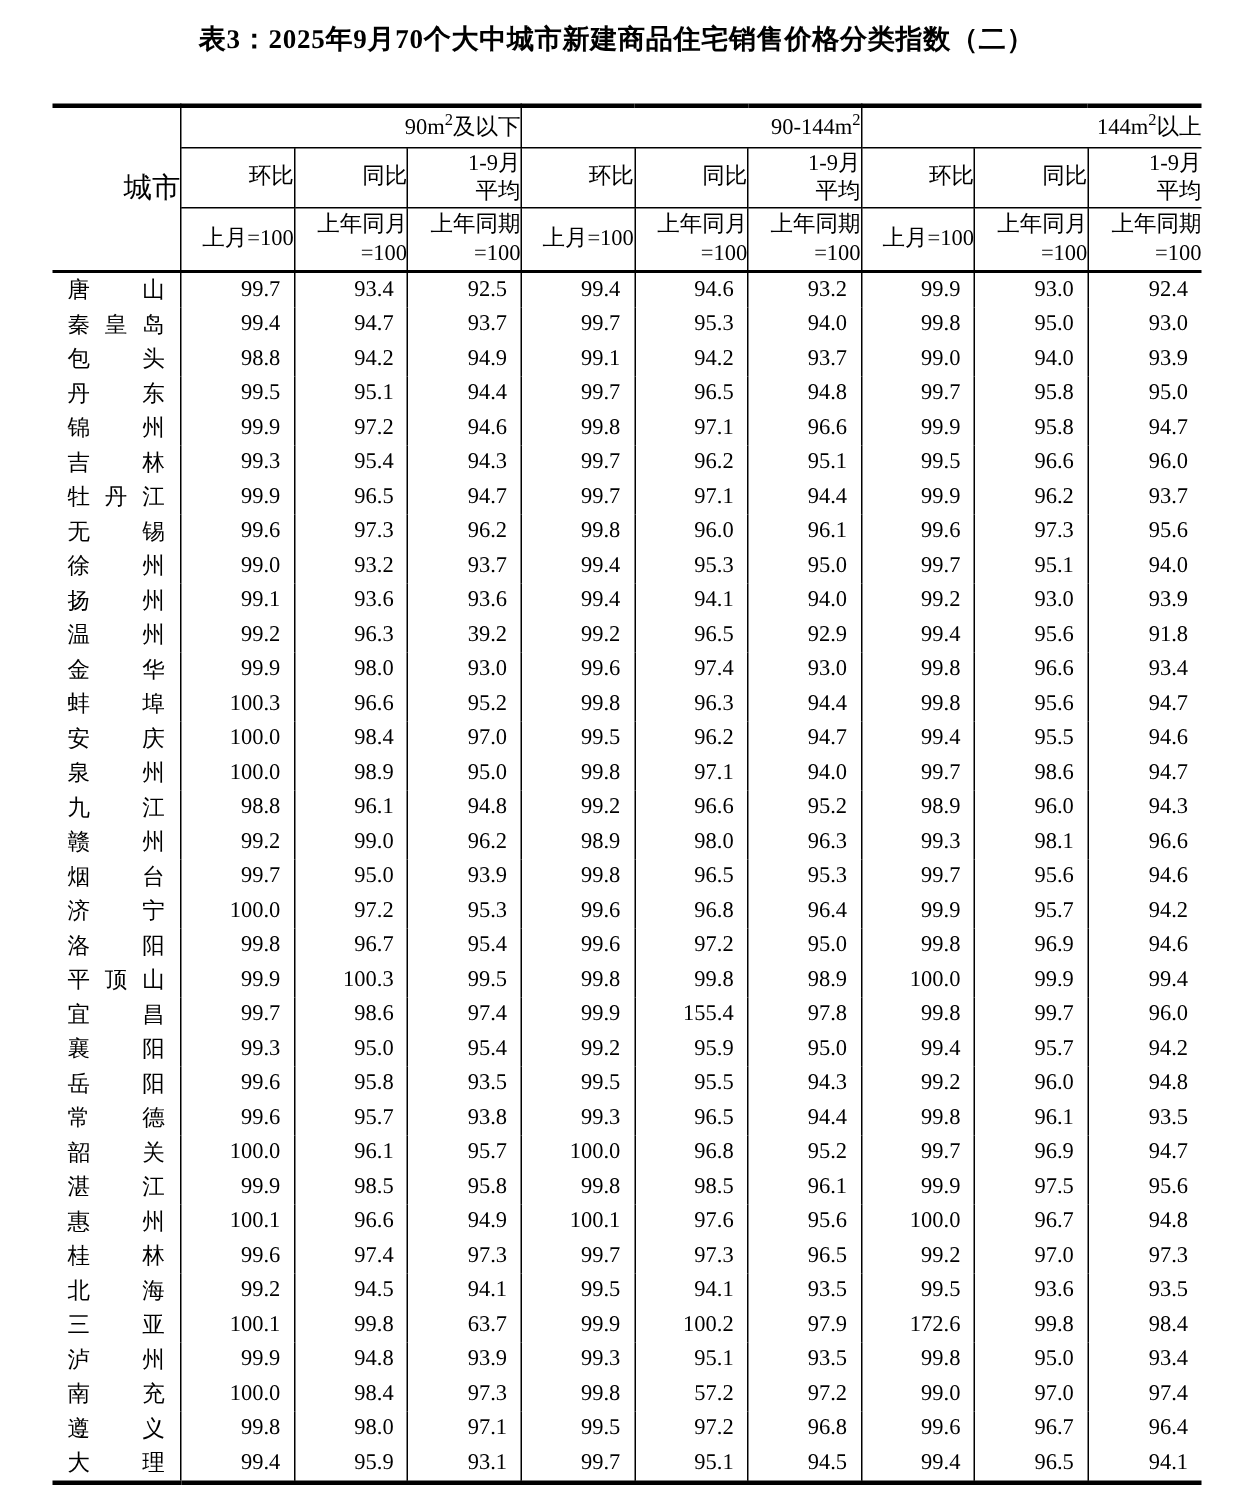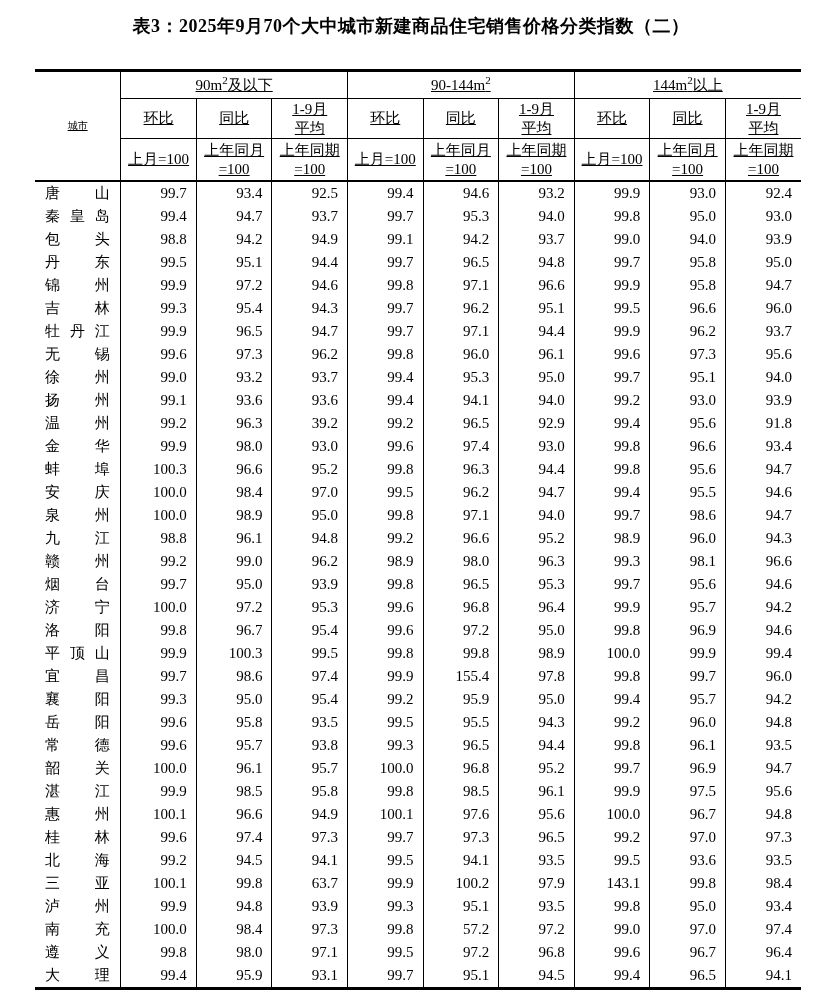--- a/index.html
+++ b/index.html
@@ -38,31 +38,31 @@
 
   th, td {
     padding: 0;
     font-weight: normal;
     vertical-align: middle;
   }
 
   
   .v-sep { border-right: 1px solid #000; }
 
-  thead th { font-size: 15px; line-height: 1.25; text-align: center; text-decoration: underline; }
+  thead th { font-size: 15px; line-height: 1.25; text-align: right; }
 
   tr.group-row th.group-th {
     height: 26px;
     border-bottom: 1px solid #000;
   }
   tr.group-row sup { font-size: 11px; line-height: 0; }
 
   th.city-th {
     border-right: 1px solid #000;
-    font-size: 10px;
+    font-size: 19px;
   }
 
   tr.sub-row th {
     height: 39px;
     border-bottom: 1px solid #000;
     white-space: pre-line;
   }
 
   tr.base-row th {
     height: 41px;
@@ -605,21 +605,21 @@
           <td class="city-cell v-sep">
             <span>三</span>
             <span>亚</span>
           </td>
           <td class="num-cell v-sep">100.1</td>
           <td class="num-cell v-sep">99.8</td>
           <td class="num-cell v-sep">63.7</td>
           <td class="num-cell v-sep">99.9</td>
           <td class="num-cell v-sep">100.2</td>
           <td class="num-cell v-sep">97.9</td>
-          <td class="num-cell v-sep">143.1</td>
+          <td class="num-cell v-sep">172.6</td>
           <td class="num-cell v-sep">99.8</td>
           <td class="num-cell">98.4</td>
         </tr>
         <tr>
           <td class="city-cell v-sep">
             <span>泸</span>
             <span>州</span>
           </td>
           <td class="num-cell v-sep">99.9</td>
           <td class="num-cell v-sep">94.8</td>

